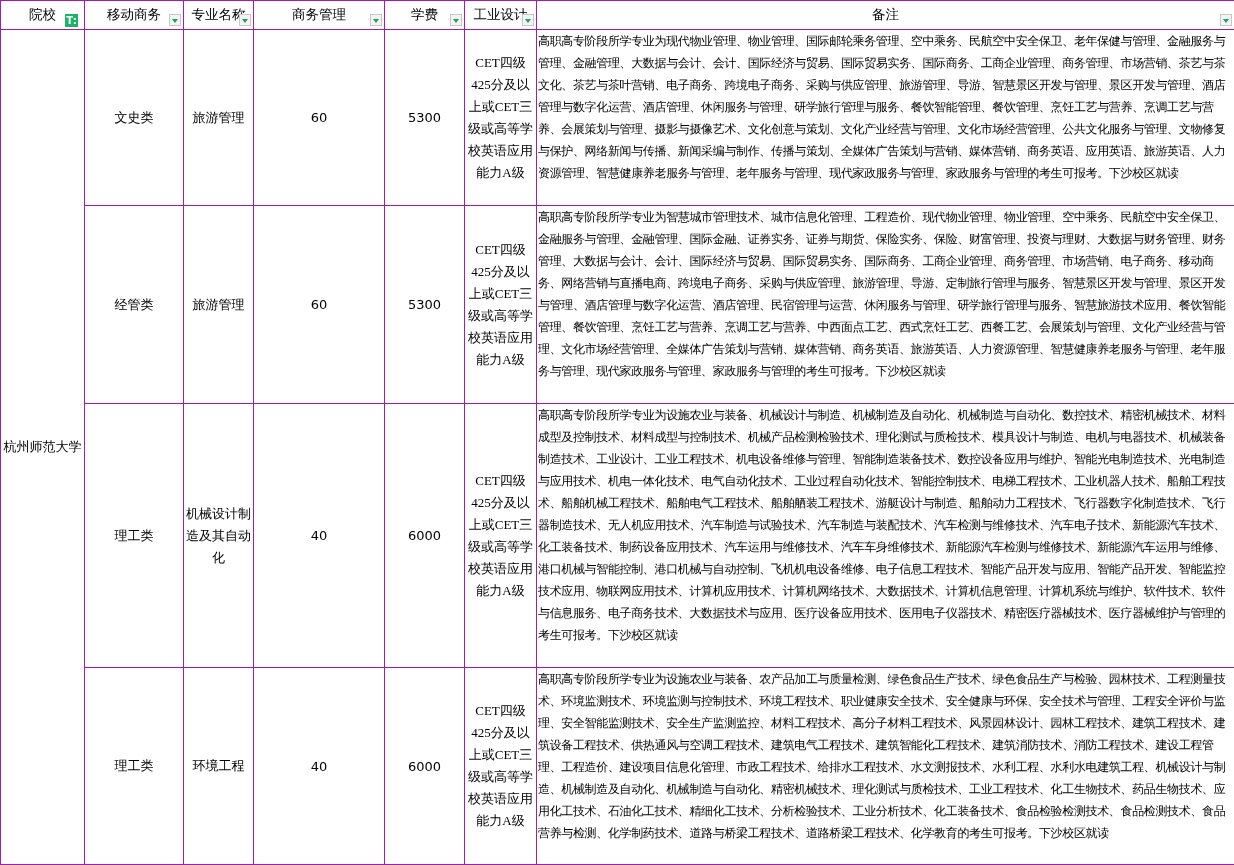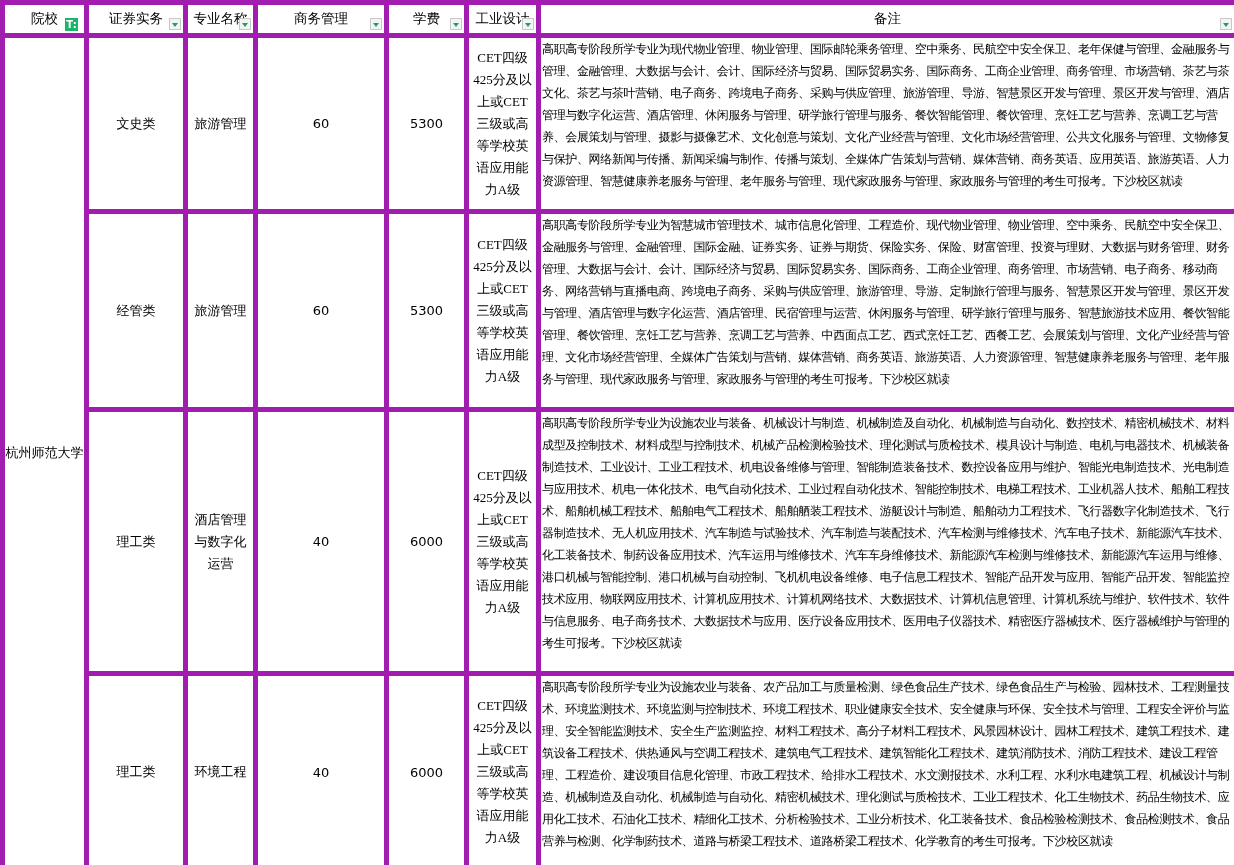--- a/index.html
+++ b/index.html
@@ -1,18 +1,18 @@
 <!DOCTYPE html>
 <html><head>
 <meta charset="utf-8">
 <style>
   html, body { margin:0; padding:0; background:#ffffff; }
   body { width:1234px; height:865px; overflow:hidden; font-family:"DejaVu Sans","Liberation Sans",sans-serif; color:#000; }
   table { border-collapse:collapse; table-layout:fixed; position:absolute; left:0; top:0; width:1234px; }
-  td, th { border:5px solid #a21caf; padding:0; font-weight:normal; font-size:13px; }
+  td, th { border:1px solid #a21caf; padding:0; font-weight:normal; font-size:13px; }
   th { height:28px; position:relative; text-align:center; vertical-align:middle; font-size:13.5px; }
   td { text-align:center; vertical-align:middle; }
   td.remark { text-align:left; vertical-align:top; font-size:12px; line-height:22px; padding:0 1px; letter-spacing:-0.35px; }
   td.eng { line-height:22px; padding:0 2px;font-family:Liberation Serif, serif; }
   td.school { font-size:13px; }
   .dd { position:absolute; right:2px; bottom:3px; width:12px; height:12px; background:#f4f4f4; border:1px solid #c8c8c8; box-sizing:border-box; }
   .dd::after { content:""; position:absolute; left:2px; top:4px; border-left:3px solid transparent; border-right:3px solid transparent; border-top:4px solid #1aa260; }
   .filt { position:absolute; right:6px; bottom:2px; width:13px; height:13px; background:#1cb36b; color:#fff; font-size:10px; line-height:13px; font-weight:bold; text-align:center; }
   .hdr-label { display:inline-block; }
 </style>
@@ -29,21 +29,21 @@
     <col style="width:72px">
     <col style="width:698px">
   </colgroup>
   <thead>
     <tr>
       <th>
         <span class="hdr-label">院校</span>
         <span class="filt">T:</span>
       </th>
       <th>
-        <span class="hdr-label">证券实务</span>
+        <span class="hdr-label">移动商务</span>
         <span class="dd"></span>
       </th>
       <th>
         <span class="hdr-label">专业名称</span>
         <span class="dd"></span>
       </th>
       <th>
         <span class="hdr-label">商务管理</span>
         <span class="dd"></span>
       </th>
@@ -74,21 +74,21 @@
     <tr style="height:198px">
       <td>经管类</td>
       <td>旅游管理</td>
       <td>60</td>
       <td>5300</td>
       <td class="eng">CET四级425分及以上或CET三级或高等学校英语应用能力A级</td>
       <td class="remark">高职高专阶段所学专业为智慧城市管理技术、城市信息化管理、工程造价、现代物业管理、物业管理、空中乘务、民航空中安全保卫、金融服务与管理、金融管理、国际金融、证券实务、证券与期货、保险实务、保险、财富管理、投资与理财、大数据与财务管理、财务管理、大数据与会计、会计、国际经济与贸易、国际贸易实务、国际商务、工商企业管理、商务管理、市场营销、电子商务、移动商务、网络营销与直播电商、跨境电子商务、采购与供应管理、旅游管理、导游、定制旅行管理与服务、智慧景区开发与管理、景区开发与管理、酒店管理与数字化运营、酒店管理、民宿管理与运营、休闲服务与管理、研学旅行管理与服务、智慧旅游技术应用、餐饮智能管理、餐饮管理、烹饪工艺与营养、烹调工艺与营养、中西面点工艺、西式烹饪工艺、西餐工艺、会展策划与管理、文化产业经营与管理、文化市场经营管理、全媒体广告策划与营销、媒体营销、商务英语、旅游英语、人力资源管理、智慧健康养老服务与管理、老年服务与管理、现代家政服务与管理、家政服务与管理的考生可报考。下沙校区就读</td>
     </tr>
     <tr style="height:264px">
       <td>理工类</td>
-      <td class="eng">酒店管理与数字化运营</td>
+      <td class="eng">机械设计制造及其自动化</td>
       <td>40</td>
       <td>6000</td>
       <td class="eng">CET四级425分及以上或CET三级或高等学校英语应用能力A级</td>
       <td class="remark">高职高专阶段所学专业为设施农业与装备、机械设计与制造、机械制造及自动化、机械制造与自动化、数控技术、精密机械技术、材料成型及控制技术、材料成型与控制技术、机械产品检测检验技术、理化测试与质检技术、模具设计与制造、电机与电器技术、机械装备制造技术、工业设计、工业工程技术、机电设备维修与管理、智能制造装备技术、数控设备应用与维护、智能光电制造技术、光电制造与应用技术、机电一体化技术、电气自动化技术、工业过程自动化技术、智能控制技术、电梯工程技术、工业机器人技术、船舶工程技术、船舶机械工程技术、船舶电气工程技术、船舶舾装工程技术、游艇设计与制造、船舶动力工程技术、飞行器数字化制造技术、飞行器制造技术、无人机应用技术、汽车制造与试验技术、汽车制造与装配技术、汽车检测与维修技术、汽车电子技术、新能源汽车技术、化工装备技术、制药设备应用技术、汽车运用与维修技术、汽车车身维修技术、新能源汽车检测与维修技术、新能源汽车运用与维修、港口机械与智能控制、港口机械与自动控制、飞机机电设备维修、电子信息工程技术、智能产品开发与应用、智能产品开发、智能监控技术应用、物联网应用技术、计算机应用技术、计算机网络技术、大数据技术、计算机信息管理、计算机系统与维护、软件技术、软件与信息服务、电子商务技术、大数据技术与应用、医疗设备应用技术、医用电子仪器技术、精密医疗器械技术、医疗器械维护与管理的考生可报考。下沙校区就读</td>
     </tr>
     <tr style="height:197px">
       <td>理工类</td>
       <td>环境工程</td>
       <td>40</td>
       <td>6000</td>

